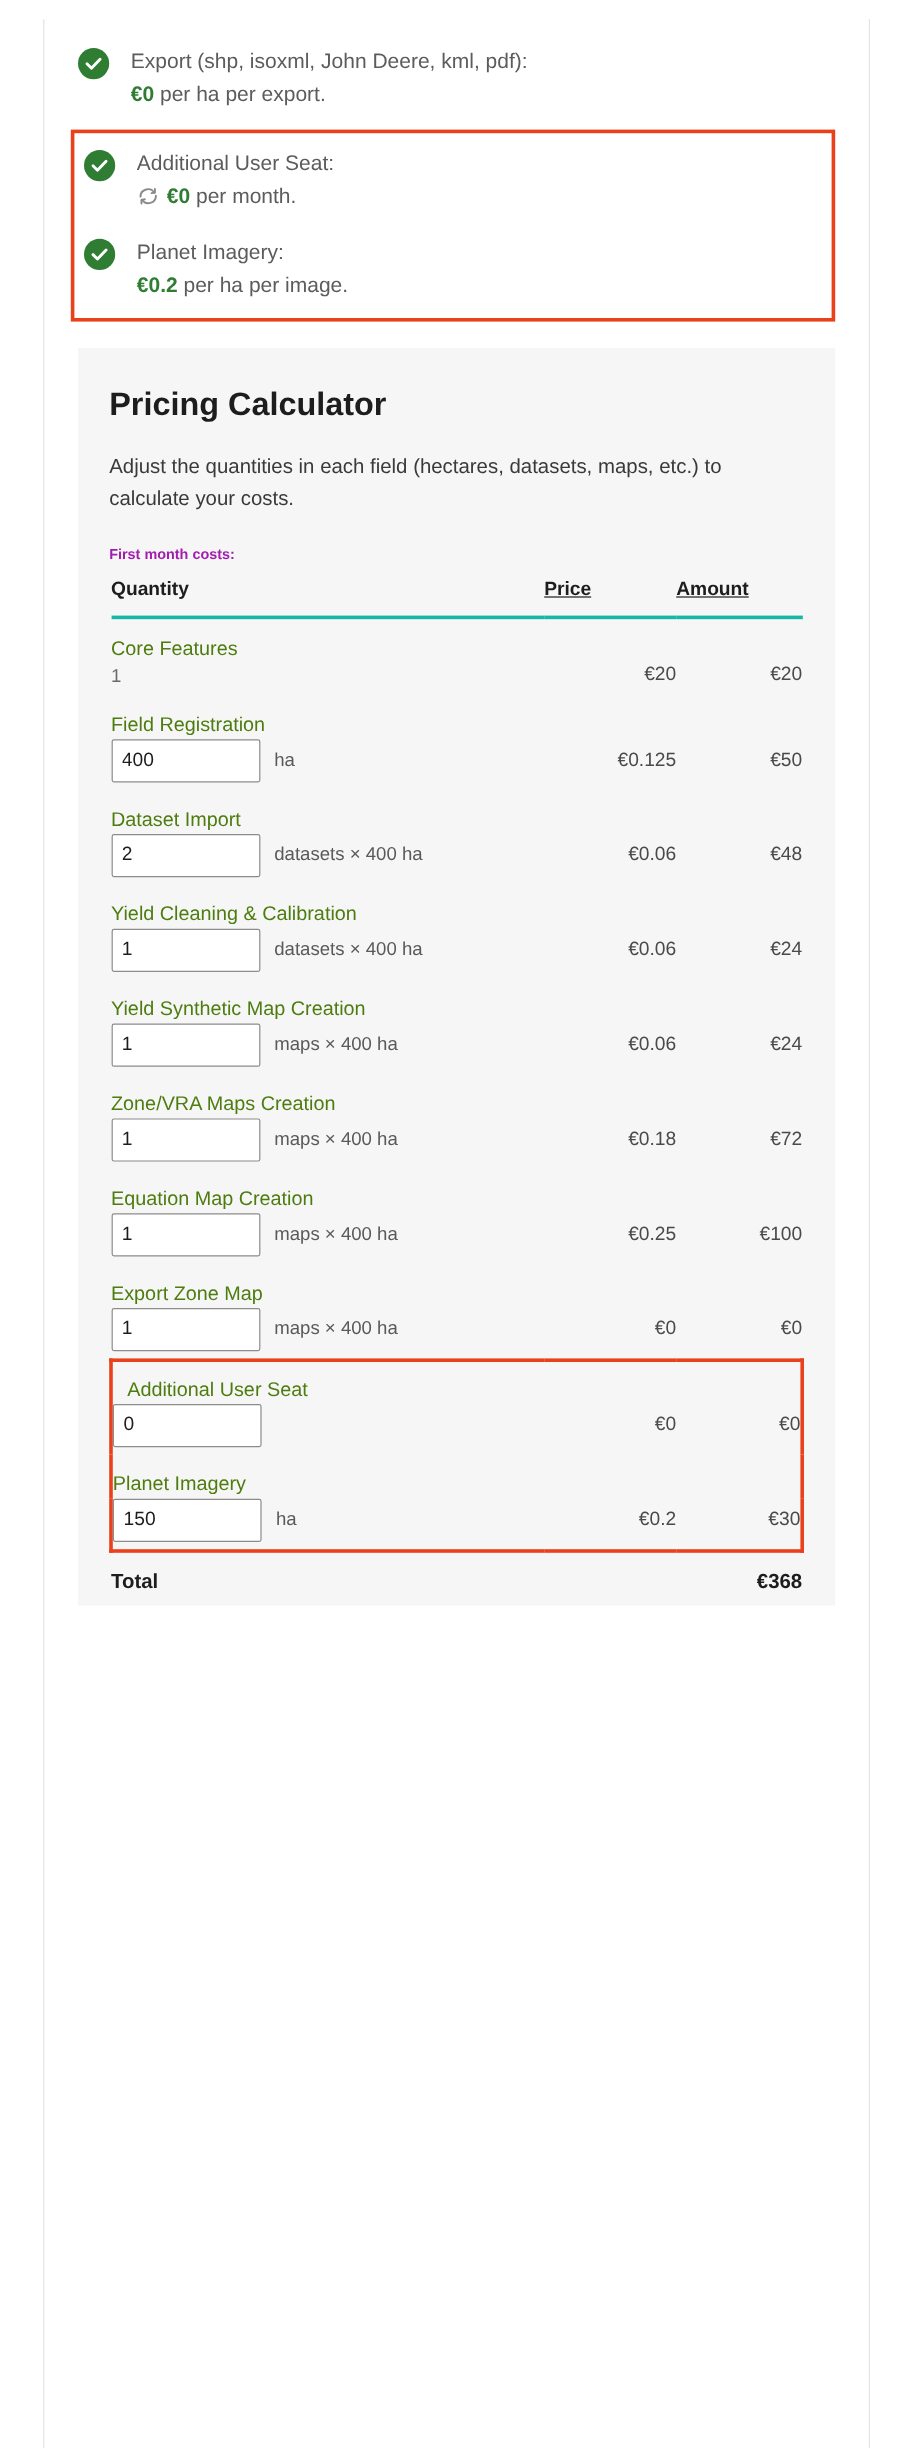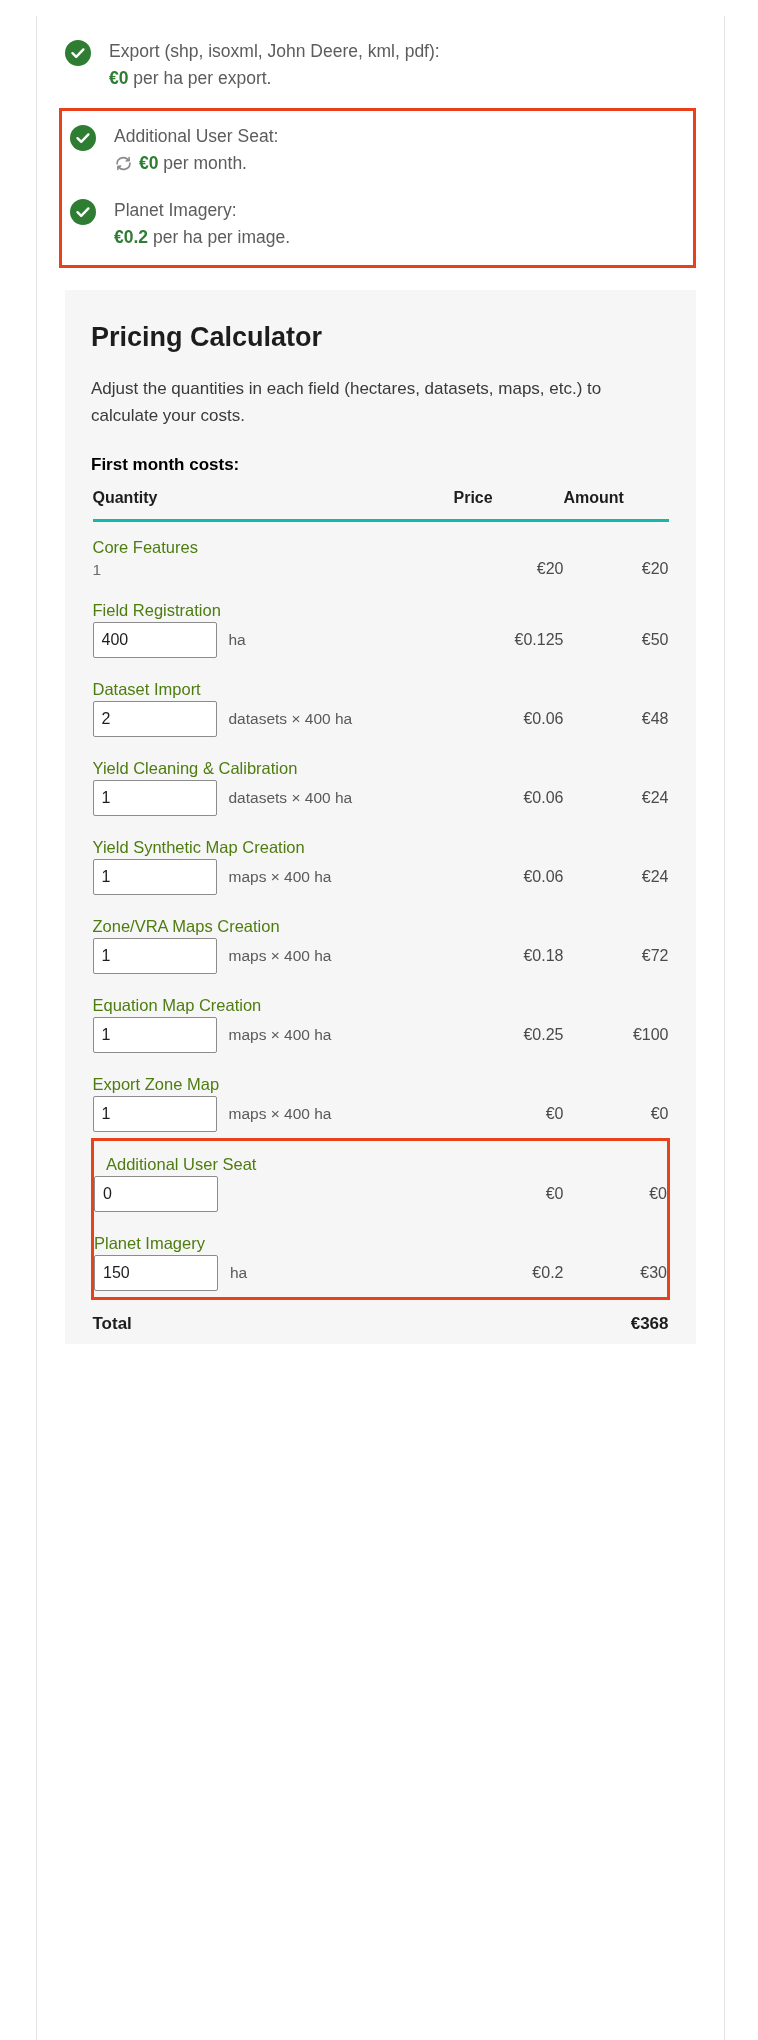--- a/index.html
+++ b/index.html
@@ -104,41 +104,41 @@
     color: #1d1d1d;
     margin: 6px 0 22px 0;
   }
   .calc-desc {
     font-size: 17px;
     color: #3a3a3a;
     line-height: 1.6;
     margin: 0 0 26px 0;
   }
   .calc-sub {
-    font-size: 17px;
+    font-size: 12px;
     font-weight: bold;
-    color: #000000;
+    color: #a21caf;
     margin: 0 0 14px 0;
   }
 
   table.calc-table {
     width: 100%;
     border-collapse: collapse;
     font-size: 16px;
     color: #4a4a4a;
   }
   table.calc-table th {
     font-weight: bold;
     color: #1d1d1d;
     font-size: 16px;
     text-align: left;
     padding: 0 0 12px 0;
     border-bottom: 3px solid #14b8a6;
   }
-  th.col-price, th.col-amount { text-align: right; }
+  th.col-price, th.col-amount { text-align: right; text-decoration: underline; }
   th.col-price { width: 110px; }
   th.col-amount { width: 105px; }
 
   td { vertical-align: middle; }
   td.col-price, td.col-amount { text-align: right; white-space: nowrap; }
 
   .row-label td {
     padding: 16px 0 2px 0;
     font-size: 16.5px;
     color: #4d7c0f;

